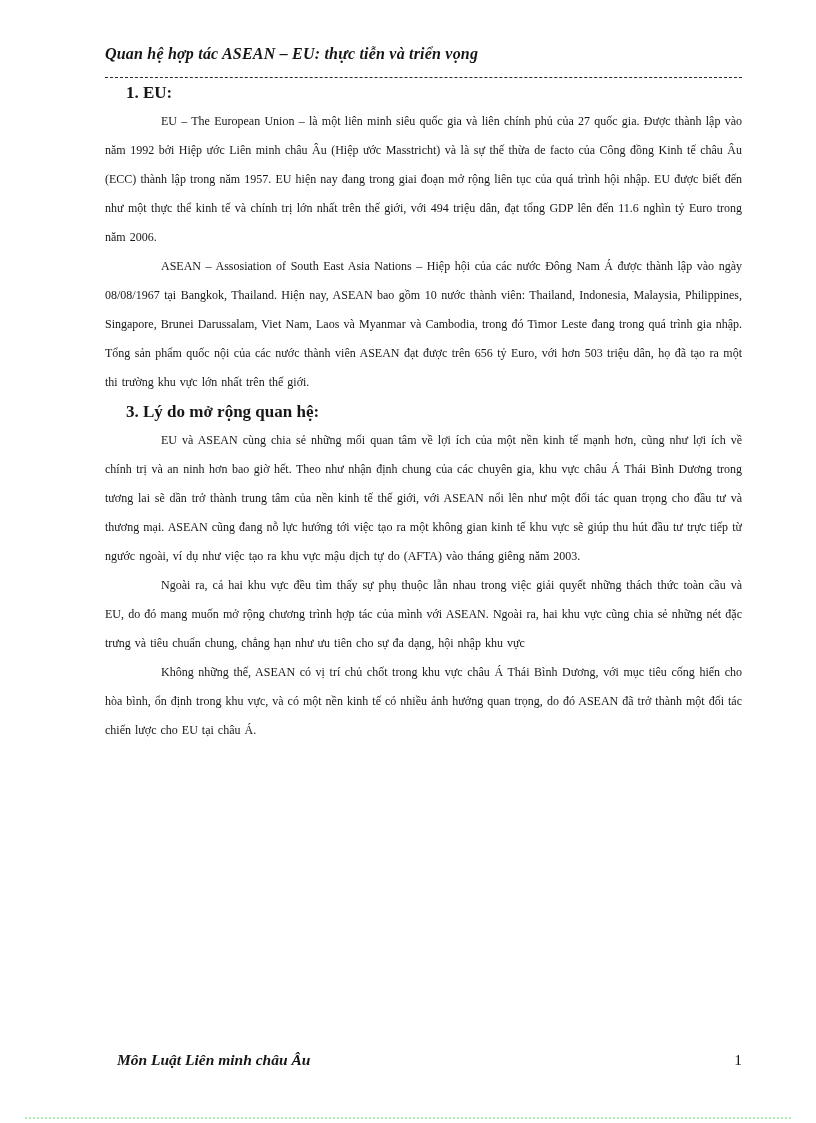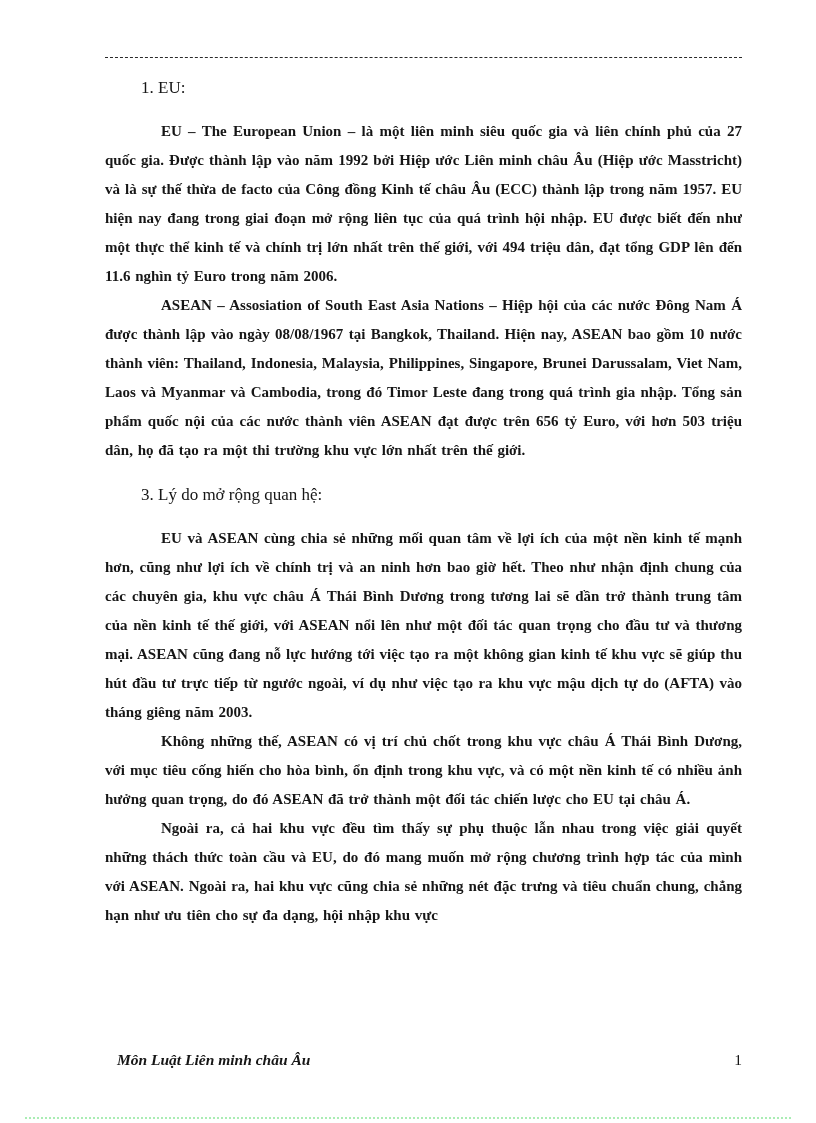--- a/index.html
+++ b/index.html
@@ -40,33 +40,32 @@
   }
   .main-heading {
     font-size: 17px;
     font-weight: bold;
     line-height: 29px;
     margin: 8px 0 0 0;
     text-decoration: underline;
   }
   .sub-heading {
     font-size: 17px;
-    font-weight: normal;
+    font-weight: bold;
     line-height: 29px;
-    margin: 15px;
+    margin: 0;
     padding-left: 21px;
   }
   .para {
-    font-size: 15px;
+    font-size: 12px;
     line-height: 29px;
     margin: 0;
     text-indent: 56px;
     text-align: justify;
     word-spacing: 1px;
-    font-weight: bold;
   }
   .footer {
     position: absolute;
     top: 1050px;
     left: 105px;
     right: 74px;
     display: flex;
     align-items: baseline;
     font-size: 15.5px;
     line-height: 20px;
@@ -95,38 +94,39 @@
     border-top: 2px dotted #a9edb4;
   }
 </style>
 </head>
 <body>
 
 <div class="page">
 
   <div class="content">
 
+    <div class="header-title">Quan hệ hợp tác ASEAN – EU: thực tiễn và triển vọng</div>
 
     <div class="header-rule"></div>
 
 
     <h2 class="sub-heading">1. EU:</h2>
 
     <p class="para">EU – The European Union – là một liên minh siêu quốc gia và liên chính phủ của 27 quốc gia. Được thành lập vào năm 1992 bởi Hiệp ước Liên minh châu Âu (Hiệp ước Masstricht) và là sự thế thừa de facto của Công đồng Kinh tế châu Âu (ECC) thành lập trong năm 1957. EU hiện nay đang trong giai đoạn mở rộng liên tục của quá trình hội nhập. EU được biết đến như một thực thể kinh tế và chính trị lớn nhất trên thế giới, với 494 triệu dân, đạt tổng GDP lên đến 11.6 nghìn tỷ Euro trong năm 2006.</p>
 
 
     <p class="para">ASEAN – Assosiation of South East Asia Nations – Hiệp hội của các nước Đông Nam Á được thành lập vào ngày 08/08/1967 tại Bangkok, Thailand. Hiện nay, ASEAN bao gồm 10 nước thành viên: Thailand, Indonesia, Malaysia, Philippines, Singapore, Brunei Darussalam, Viet Nam, Laos và Myanmar và Cambodia, trong đó Timor Leste đang trong quá trình gia nhập. Tổng sản phẩm quốc nội của các nước thành viên ASEAN đạt được trên 656 tỷ Euro, với hơn 503 triệu dân, họ đã tạo ra một thi trường khu vực lớn nhất trên thế giới.</p>
 
     <h2 class="sub-heading">3. Lý do mở rộng quan hệ:</h2>
 
     <p class="para">EU và ASEAN cùng chia sẻ những mối quan tâm về lợi ích của một nền kinh tế mạnh hơn, cũng như lợi ích về chính trị và an ninh hơn bao giờ hết. Theo như nhận định chung của các chuyên gia, khu vực châu Á Thái Bình Dương trong tương lai sẽ dần trở thành trung tâm của nền kinh tế thế giới, với ASEAN nổi lên như một đối tác quan trọng cho đầu tư và thương mại. ASEAN cũng đang nỗ lực hướng tới việc tạo ra một không gian kinh tế khu vực sẽ giúp thu hút đầu tư trực tiếp từ ngước ngoài, ví dụ như việc tạo ra khu vực mậu dịch tự do (AFTA) vào tháng giêng năm 2003.</p>
 
+    <p class="para">Ngoài ra, cả hai khu vực đều tìm thấy sự phụ thuộc lẫn nhau trong việc giải quyết những thách thức toàn cầu và EU, do đó mang muốn mở rộng chương trình hợp tác của mình với ASEAN. Ngoài ra, hai khu vực cũng chia sẻ những nét đặc trưng và tiêu chuẩn chung, chẳng hạn như ưu tiên cho sự đa dạng, hội nhập khu vực</p>
+
     <p class="para">Không những thế, ASEAN có vị trí chủ chốt trong khu vực châu Á Thái Bình Dương, với mục tiêu cống hiến cho hòa bình, ổn định trong khu vực, và có một nền kinh tế có nhiều ảnh hưởng quan trọng, do đó ASEAN đã trở thành một đối tác chiến lược cho EU tại châu Á.</p>
-
-    <p class="para">Ngoài ra, cả hai khu vực đều tìm thấy sự phụ thuộc lẫn nhau trong việc giải quyết những thách thức toàn cầu và EU, do đó mang muốn mở rộng chương trình hợp tác của mình với ASEAN. Ngoài ra, hai khu vực cũng chia sẻ những nét đặc trưng và tiêu chuẩn chung, chẳng hạn như ưu tiên cho sự đa dạng, hội nhập khu vực</p>
 
   </div>
 
   <div class="footer">
     <div class="footer-course">Môn Luật Liên minh châu Âu</div>
     <div class="footer-page">1</div>
   </div>
 
   <div class="bottom-dotted-line"></div>
 

